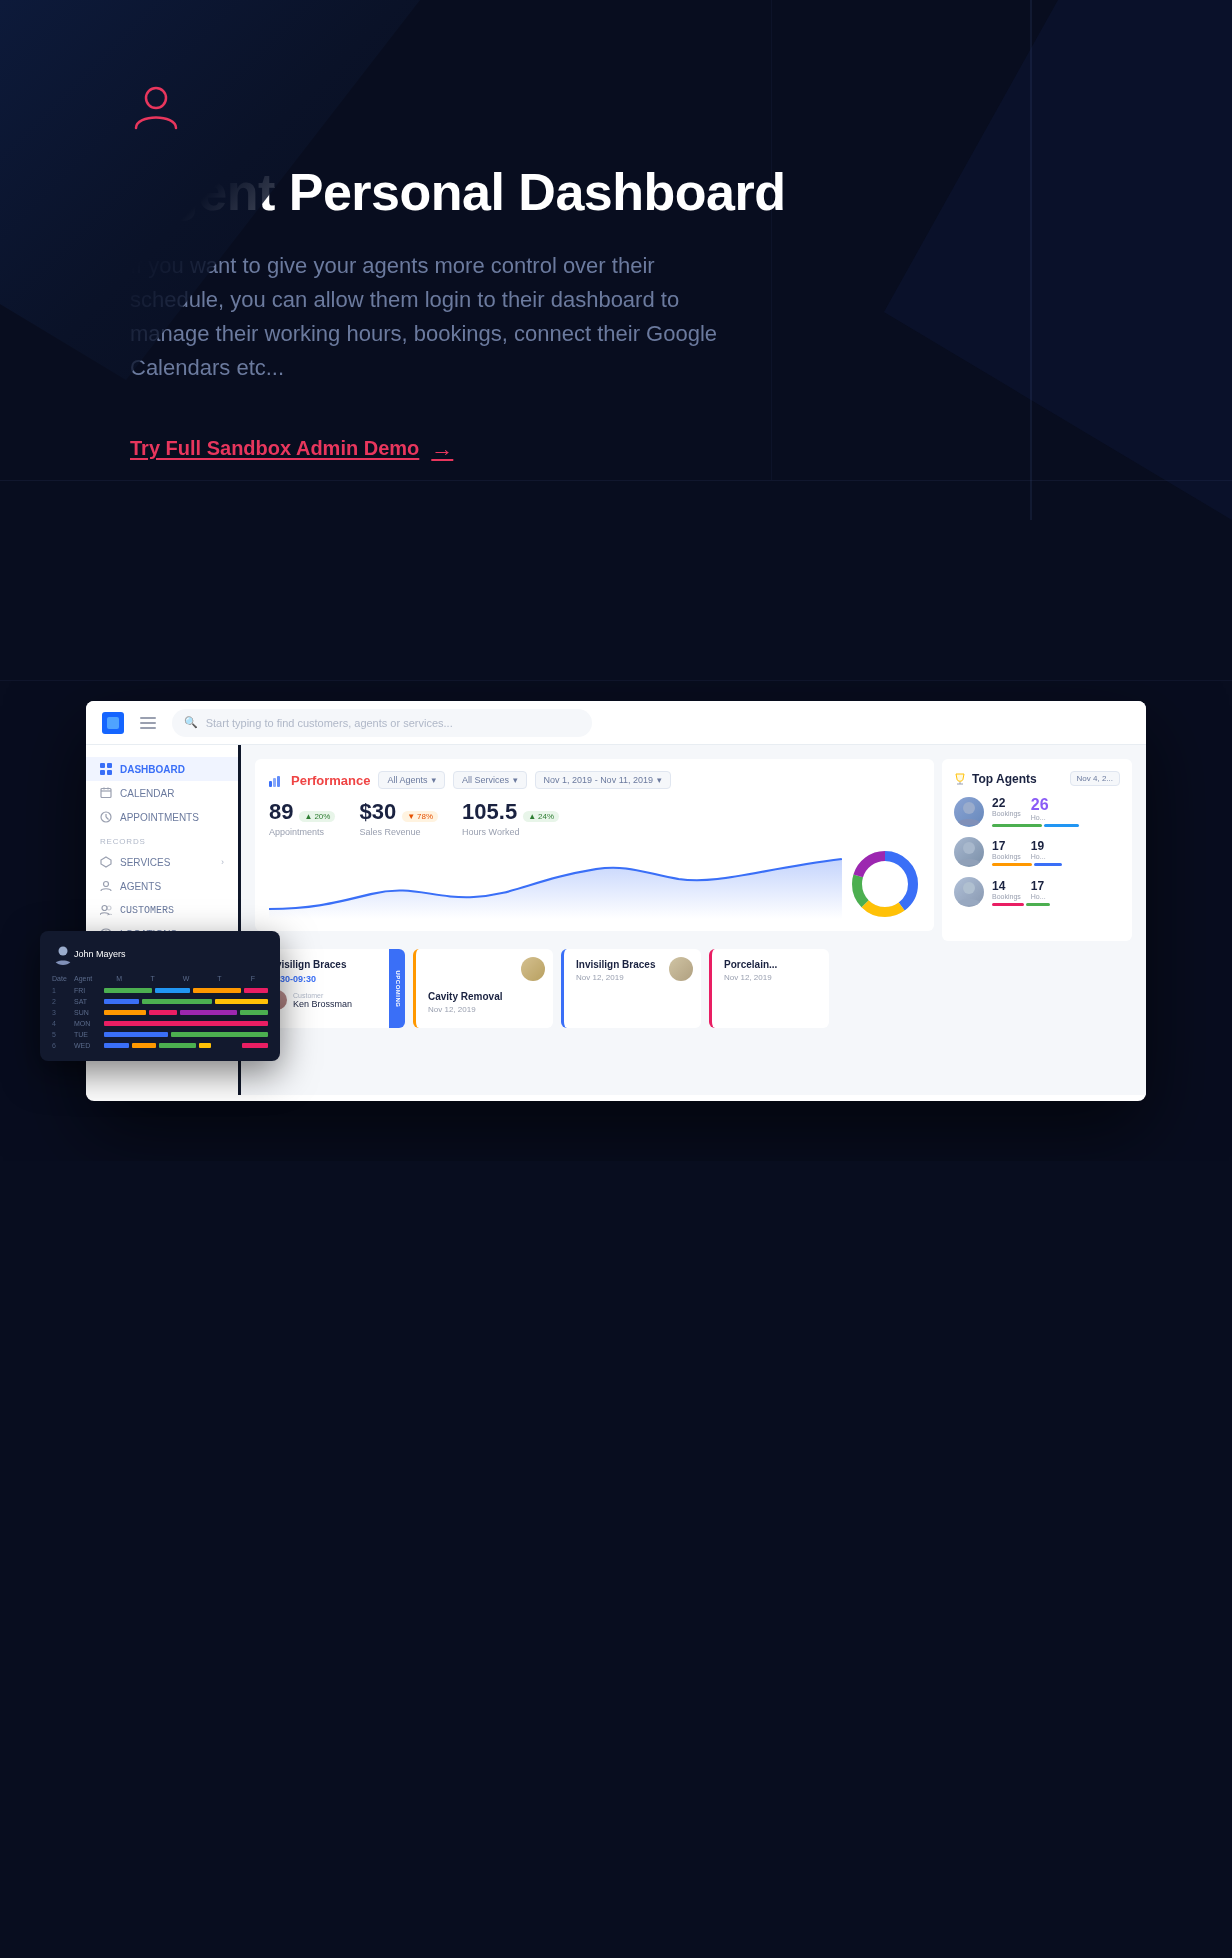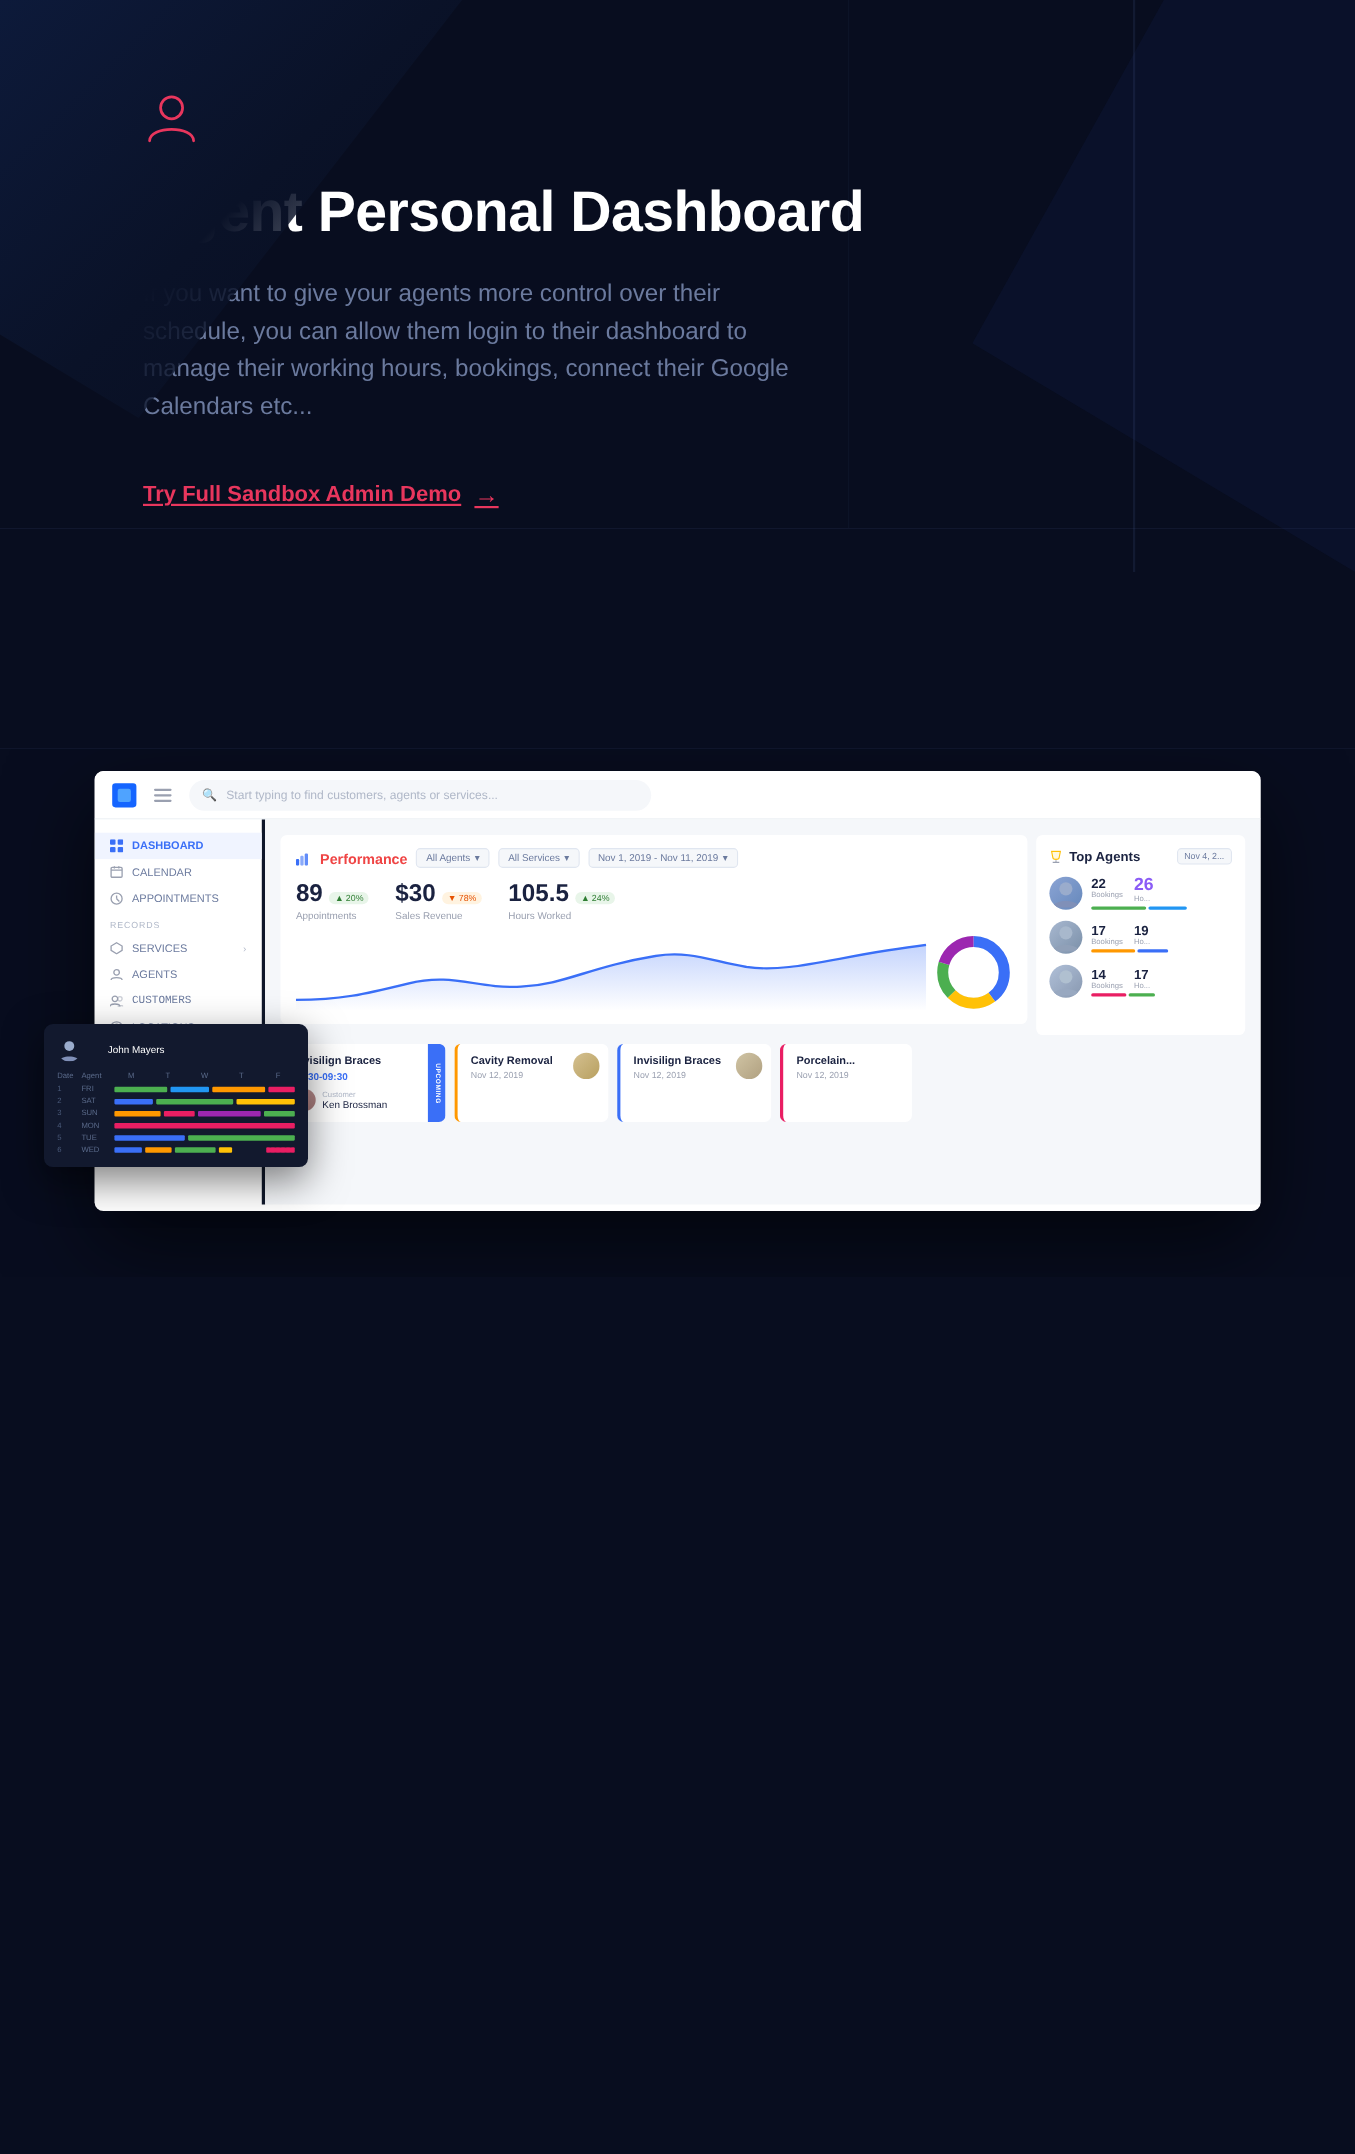--- a/index.html
+++ b/index.html
@@ -706,21 +706,21 @@
             <div style="display:flex;align-items:center;gap:6px;">
               <div style="width:20px;height:20px;border-radius:50%;background:linear-gradient(135deg,#c8a0a0,#a87878);flex-shrink:0;"></div>
               <div>
                 <div style="font-size:7px;color:#b0b8c8;">Customer</div>
                 <div style="font-size:9px;color:#1a2240;font-weight:500;">Ken Brossman</div>
               </div>
             </div>
           </div>
 
           <div style="background:#ffffff;border-radius:6px;padding:10px 12px;width:140px;flex-shrink:0;position:relative;overflow:hidden;border-left:3px solid #ff9800;">
-            <div style="font-size:10px;font-weight:600;color:#1a2240;margin-bottom:3px;">Cavity Removal</div>
+            <div style="font-size:10px;font-weight:600;color:#1a2240;margin-bottom:3px;margin-top:32px;">Cavity Removal</div>
             <div style="font-size:8px;color:#9aa0b0;margin-bottom:4px;">Nov 12, 2019</div>
             <div style="position:absolute;right:8px;top:8px;width:24px;height:24px;border-radius:50%;background:linear-gradient(135deg,#d4c090,#b8a060);"></div>
           </div>
 
           <div style="background:#ffffff;border-radius:6px;padding:10px 12px;width:140px;flex-shrink:0;position:relative;overflow:hidden;border-left:3px solid #3a6ff7;">
             <div style="font-size:10px;font-weight:600;color:#1a2240;margin-bottom:3px;">Invisilign Braces</div>
             <div style="font-size:8px;color:#9aa0b0;margin-bottom:4px;">Nov 12, 2019</div>
             <div style="position:absolute;right:8px;top:8px;width:24px;height:24px;border-radius:50%;background:linear-gradient(135deg,#d0c4a4,#b0a080);"></div>
           </div>
 
@@ -728,21 +728,21 @@
             <div style="font-size:10px;font-weight:600;color:#1a2240;margin-bottom:3px;">Porcelain...</div>
             <div style="font-size:8px;color:#9aa0b0;margin-bottom:4px;">Nov 12, 2019</div>
           </div>
 
         </div>
       </div>
     </div>
   </div>
 
   <div class="floating-cal">
-    <div style="display:flex;align-items:center;gap:24px;margin-bottom:10px;">
+    <div style="display:flex;align-items:center;gap:0;margin-bottom:10px;">
       <div style="width:22px;height:22px;border-radius:50%;overflow:hidden;">
         <svg width="22" height="22" viewBox="0 0 22 22">
             <circle cx="11" cy="8" r="4.5" fill="#9aaccc"></circle>
             <path d="M2 22 C2 16 20 16 20 22" fill="#8090b8"></path>
           </svg>
       </div>
       <span style="font-size:9px;color:#ffffff;font-weight:500;">John Mayers</span>
     </div>
 
     <div style="display:flex;gap:4px;margin-bottom:5px;">

